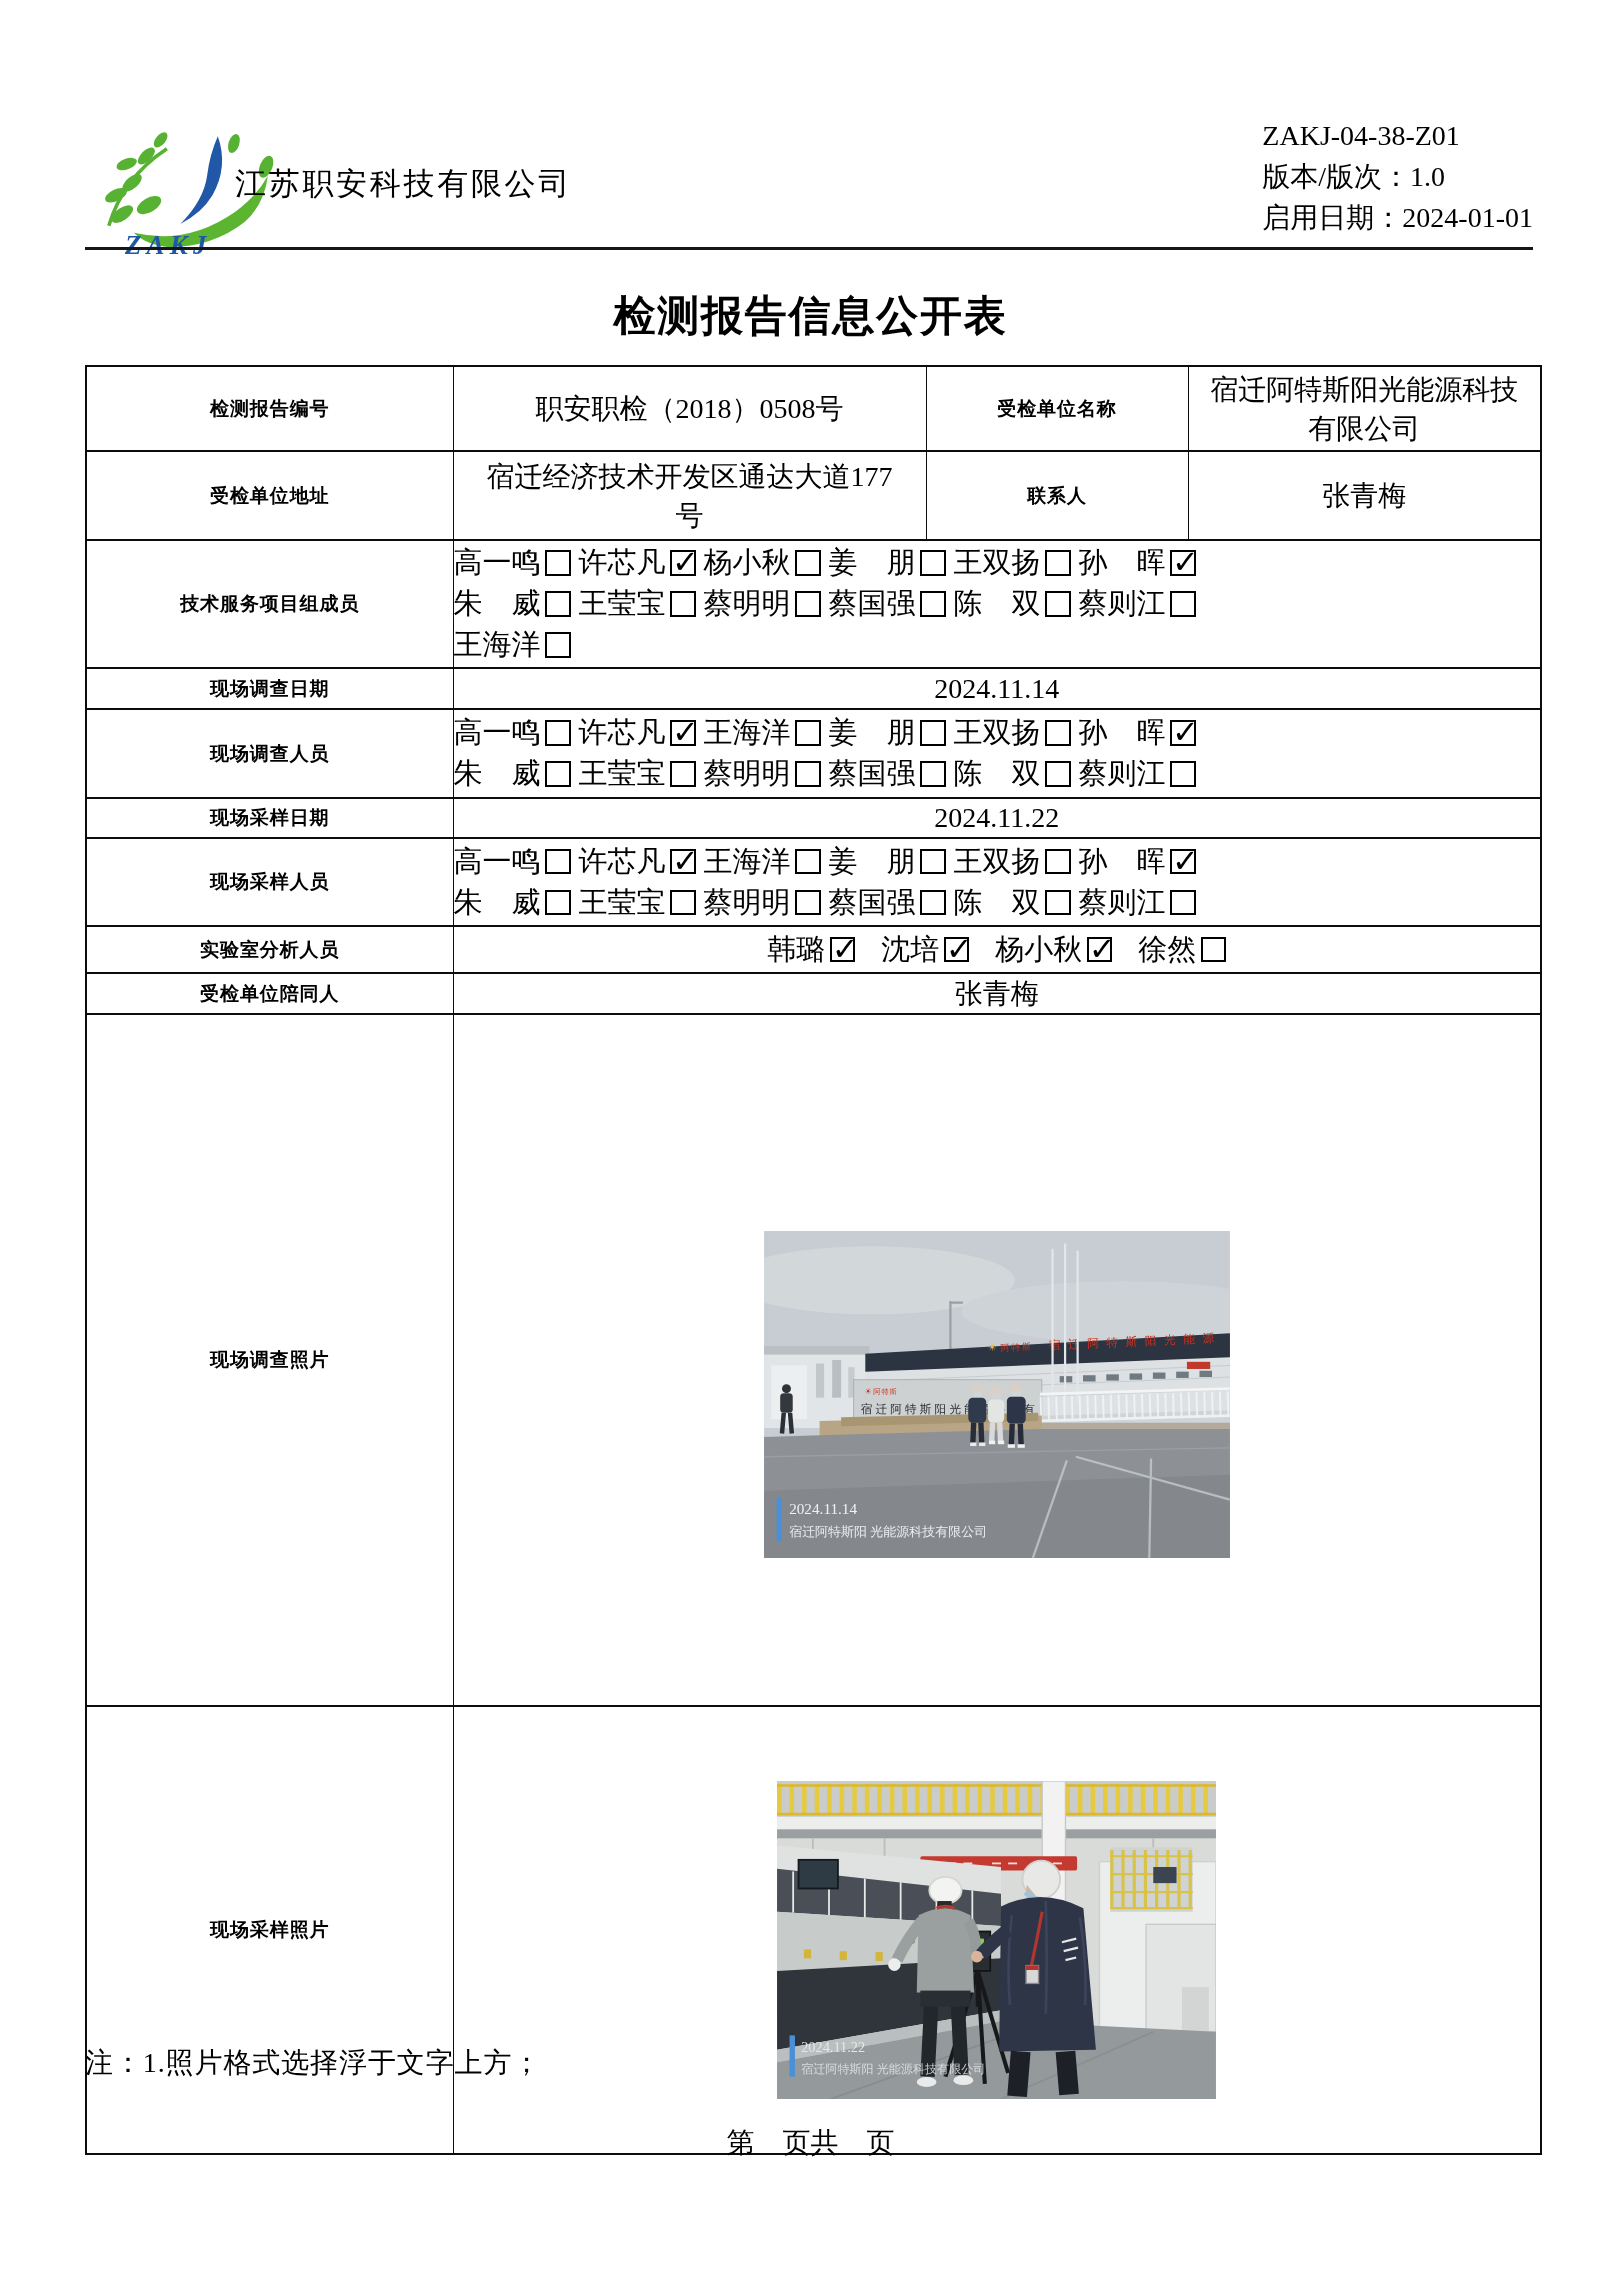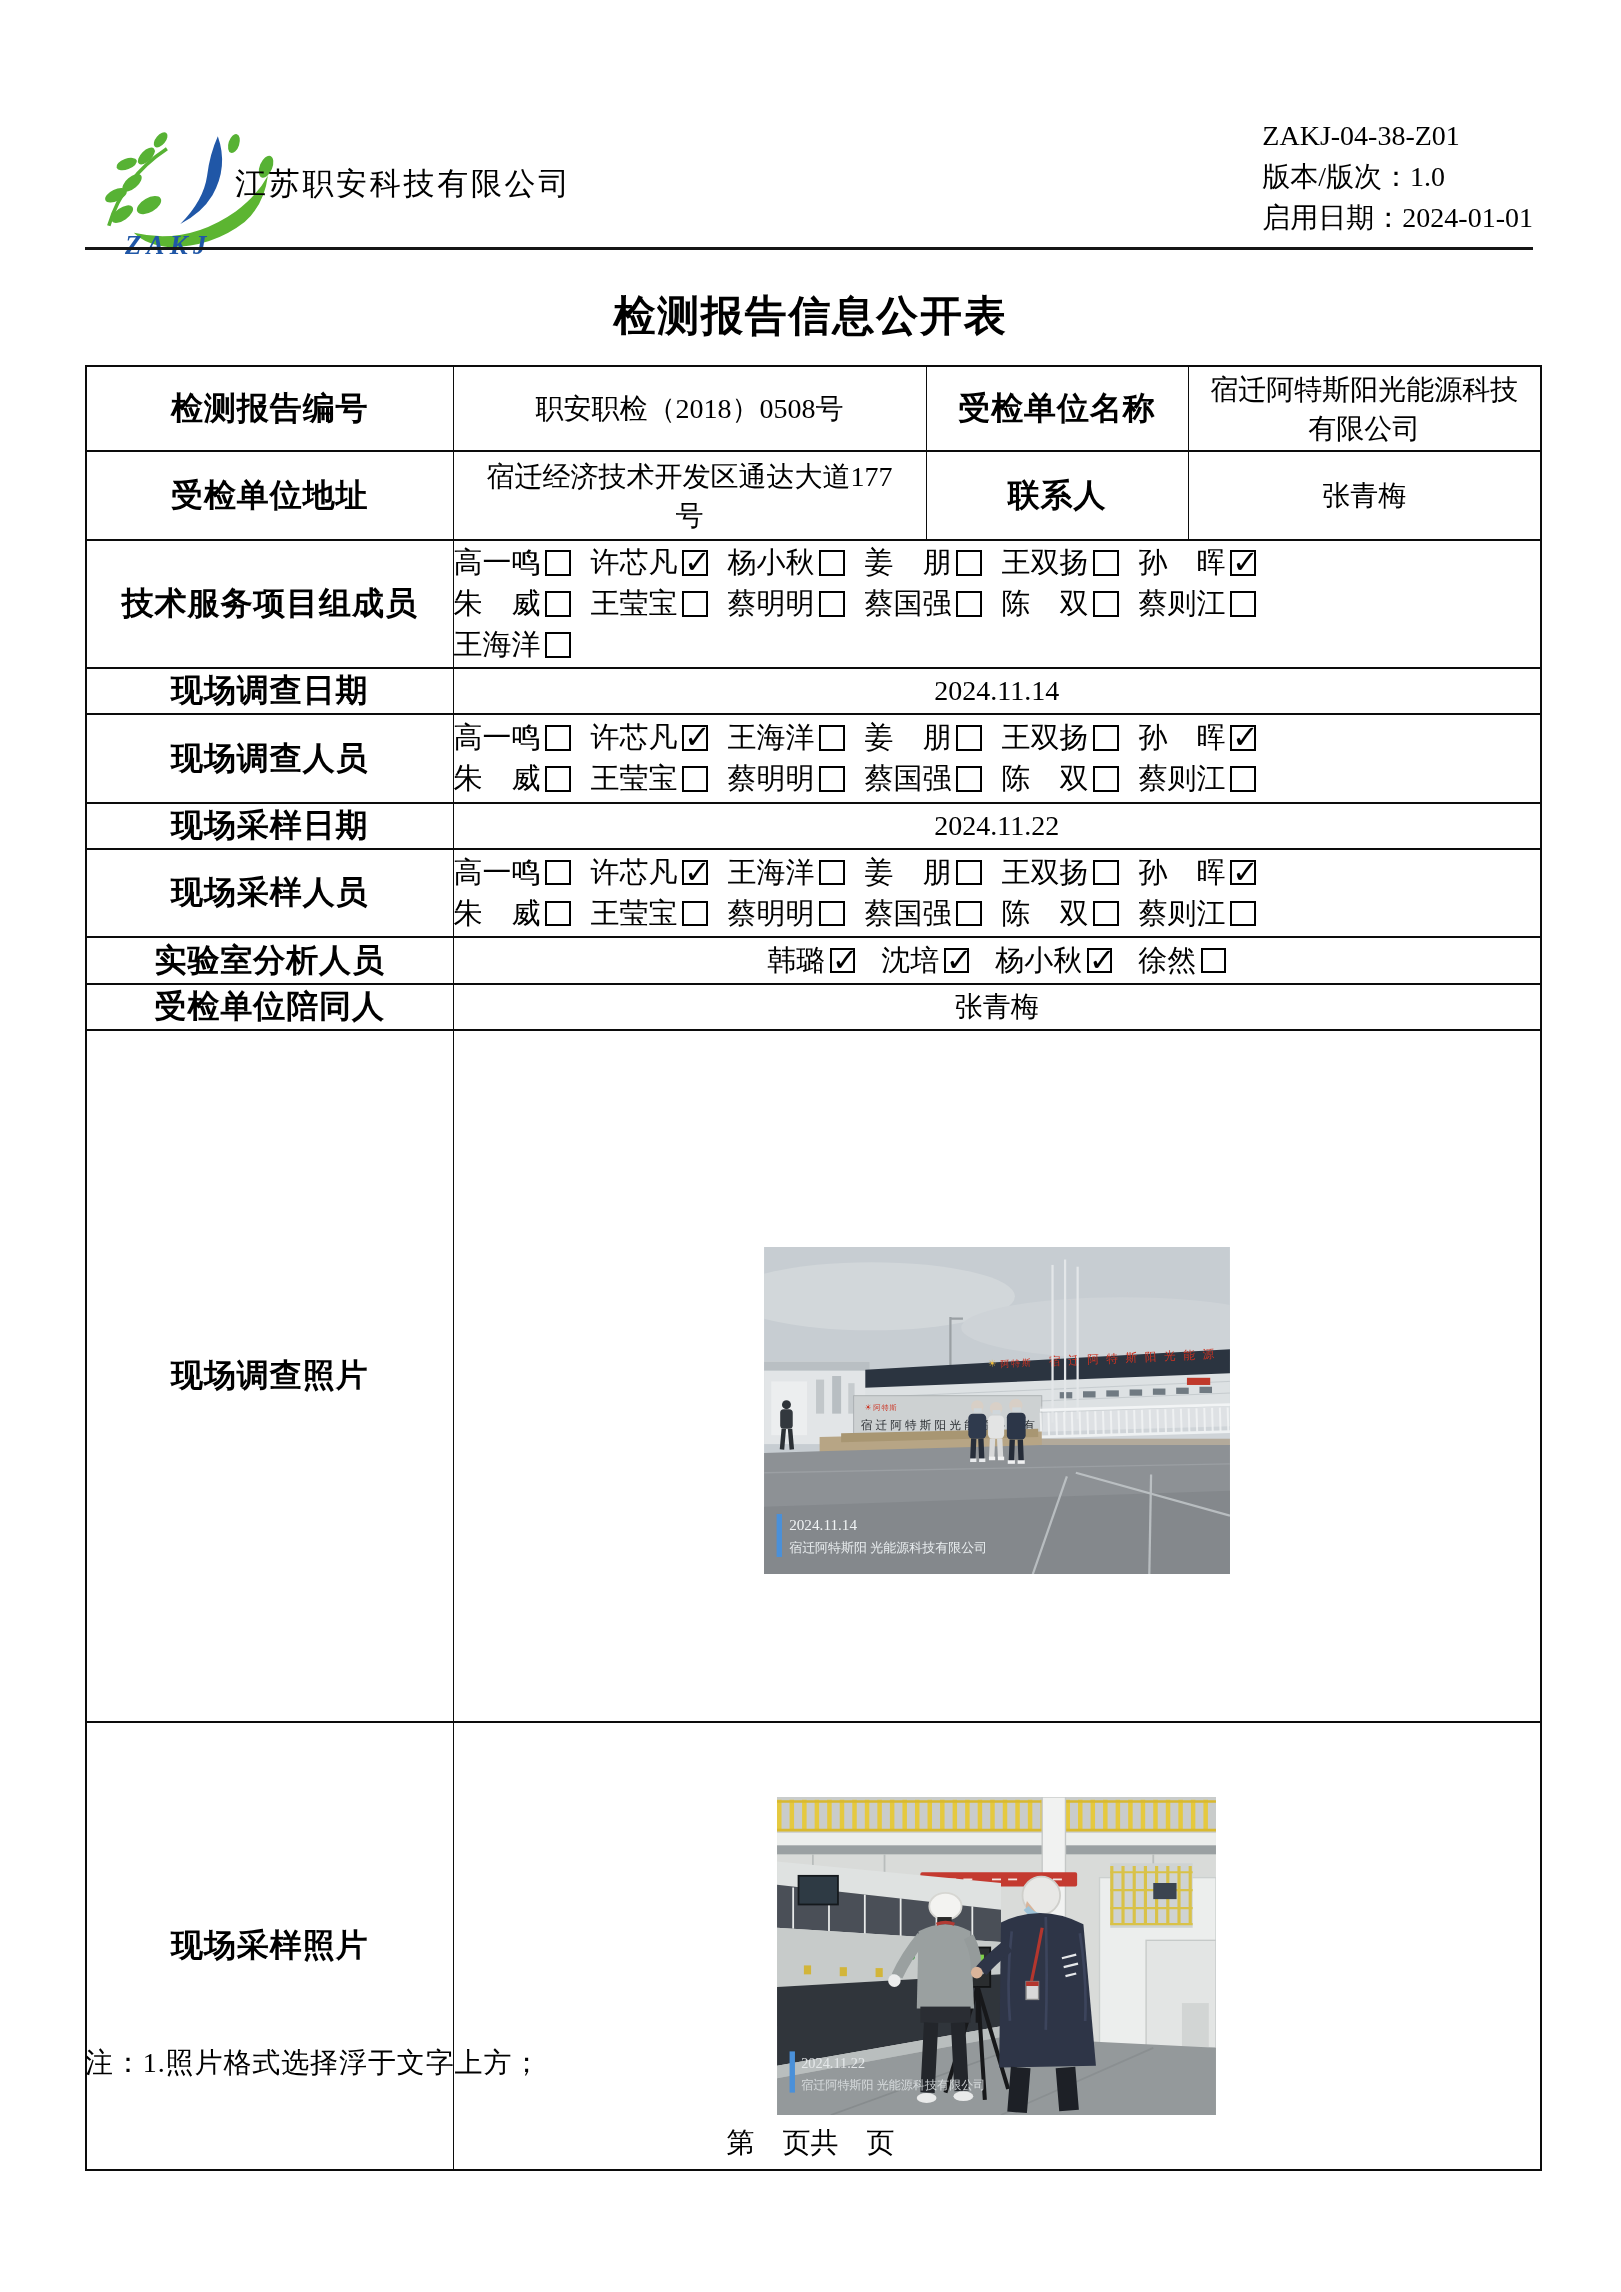--- a/index.html
+++ b/index.html
@@ -10,25 +10,25 @@
   .company-name{position:absolute;left:235px;top:163px;font-size:31px;letter-spacing:2.7px;font-weight:normal;}
   .doc-meta{position:absolute;top:115px;right:88px;text-align:left;font-size:28px;line-height:41px;}
   .header-rule{position:absolute;left:85px;top:247px;width:1448px;height:2.7px;background:#161616;}
   .doc-title{position:absolute;left:0;top:288px;width:1621px;text-align:center;
              font-size:42px;font-weight:bold;letter-spacing:1.8px;}
   
   table.main{position:absolute;left:85px;top:365px;border-collapse:collapse;table-layout:fixed;
              width:1455px;border:2.7px solid #0c0c0c;}
   table.main td{border:1.8px solid #0c0c0c;border-top-width:2.7px;border-bottom-width:2.7px;
                 vertical-align:middle;padding:0;}
-  td.lbl{font-weight:bold;text-align:center;font-size:32px;letter-spacing:0.9px;}
+  td.lbl{font-weight:bold;text-align:center;font-size:19px;letter-spacing:0.9px;}
   td.val{text-align:center;font-size:28px;}
   td.val .wrapbox{margin:0 auto;line-height:39px;}
   td.members{padding:5.4px 0 5.4px 12.5px;}
-  .mline{display:flex;align-items:center;gap:20px;height:41px;font-size:29px;}
+  .mline{display:flex;align-items:center;gap:8px;height:41px;font-size:29px;}
   .mline-center{justify-content:center;padding:0;gap:26px;}
   .member{display:inline-flex;align-items:center;white-space:nowrap;}
   .checkbox{display:inline-block;width:21.5px;height:21.5px;border:2.7px solid #000;margin-left:4.5px;
             position:relative;flex:0 0 auto;}
   .checkbox.checked::after{content:"✓";position:absolute;left:0px;top:-9px;
             font-size:32px;font-weight:bold;font-family:"DejaVu Sans",sans-serif;}
   td.photo-cell{vertical-align:top;text-align:center;}
   
   .footnote{position:absolute;left:85px;top:2044px;font-size:28px;letter-spacing:0.9px;}
   .page-footer{position:absolute;left:0;top:2124px;width:1621px;text-align:center;font-size:28px;}

